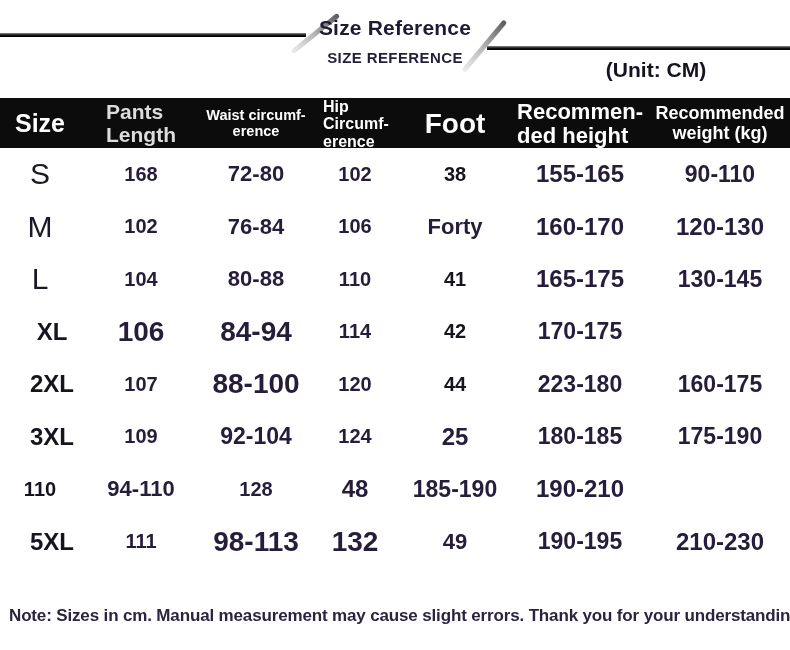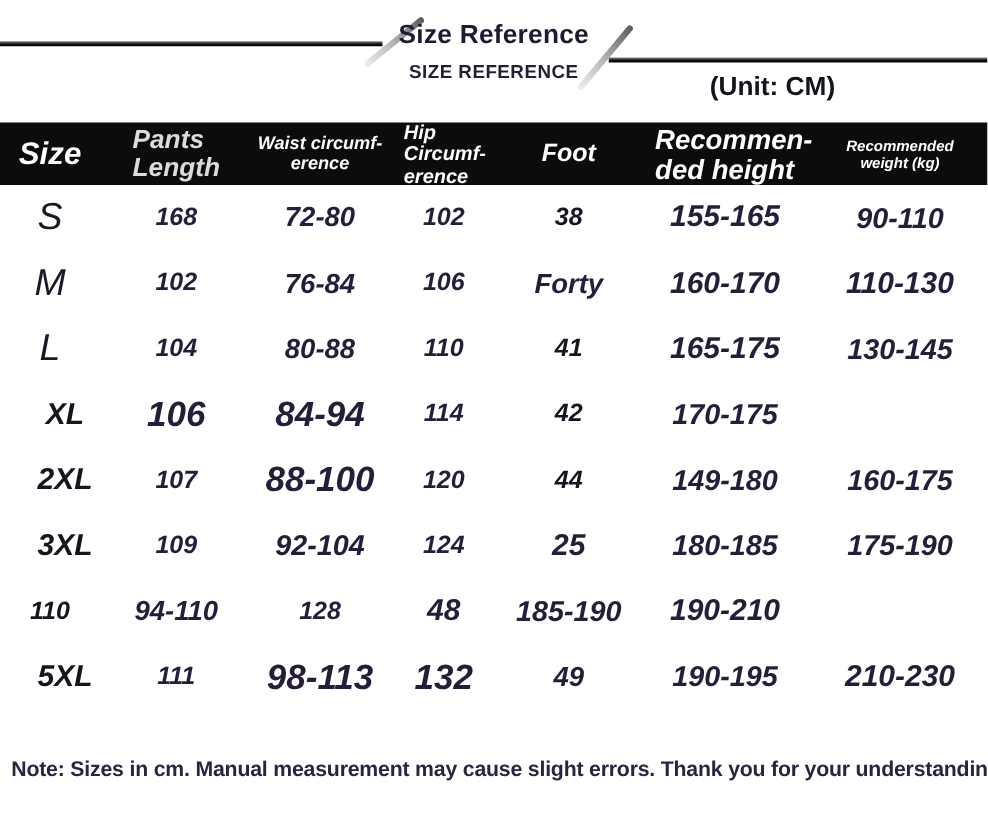--- a/index.html
+++ b/index.html
@@ -16,38 +16,38 @@
            background:linear-gradient(90deg,#efefef 0%,#b9b9b9 45%,#5a5a5a 100%);
            transform-origin:left center; }
   #slash-left  { left:292px; top:50px; width:60px; transform:rotate(-39deg); }
   #slash-right { left:463px; top:69px; width:66px; transform:rotate(-50deg); }
 
   
   #title    { position:absolute; left:0; top:16px; width:790px; text-align:center;
               font-size:21px; font-weight:700; color:#1f1a33; letter-spacing:0.2px; }
   #subtitle { position:absolute; left:0; top:49px; width:790px; text-align:center;
               font-size:15px; font-weight:700; color:#241e38; letter-spacing:0.4px; }
-  #unit     { position:absolute; left:518px; top:58px; width:200px; text-align:center;
+  #unit     { position:absolute; left:556px; top:58px; width:200px; text-align:center;
               font-size:21px; font-weight:700; color:#16121f; }
 
   
-  #table { position:absolute; left:0; top:98px; width:708px;font-style:italic; }
+  #table { position:absolute; left:0; top:98px; width:708px; }
   .trow  { display:grid; grid-template-columns:80px 122px 108px 90px 110px 140px 140px;
            width:790px; }
   #thead { background:#0c0c0c; height:50px; }
   .hc { display:flex; align-items:center; justify-content:center;
         color:#ffffff; font-weight:700; text-align:center; line-height:1.08; }
   .hc .lblk { text-align:left; }
   #hc-size   { font-size:25px; }
   #hc-pants  { font-size:21px; color:#dcdcdc; }
   #hc-waist  { font-size:14.5px;justify-content:center; }
   #hc-hip    { font-size:16px; justify-content:flex-end; padding-left:13px; }
-  #hc-foot   { font-size:20px; }
-  #hc-height { font-size:22px;justify-content:flex-end; }
-  #hc-weight { font-size:12px; }
+  #hc-foot   { font-size:28px; }
+  #hc-height { font-size:22px; }
+  #hc-weight { font-size:18px; }
 
   .drow { height:52.5px; }
   .cell { display:flex; align-items:center; justify-content:center;
           font-weight:700; color:#261d3a; }
   .sz-thin { font-size:30px; font-weight:400; color:#1a1826; }
   .sz-bold { font-size:24px; color:#17141f;padding-left:24px; }
   .f18 { font-size:20px; color:#17141f; }
   .f20 { font-size:20px; }
   .f22 { font-size:22px; }
   .f23 { font-size:23px; }
@@ -124,21 +124,21 @@
       <div class="cell f23">90-110</div>
     </div>
 
     <div class="trow drow">
       <div class="cell sz-thin">M</div>
       <div class="cell f20">102</div>
       <div class="cell f22">76-84</div>
       <div class="cell f20">106</div>
       <div class="cell f22">Forty</div>
       <div class="cell f24">160-170</div>
-      <div class="cell f24">110-130</div>
+      <div class="cell f24">120-130</div>
     </div>
 
     <div class="trow drow">
       <div class="cell sz-thin">L</div>
       <div class="cell f20">104</div>
       <div class="cell f22">80-88</div>
       <div class="cell f20">110</div>
       <div class="cell f18">41</div>
       <div class="cell f24">165-175</div>
       <div class="cell f23">130-145</div>
@@ -152,21 +152,21 @@
       <div class="cell f18">42</div>
       <div class="cell f23">170-175</div>
     </div>
 
     <div class="trow drow">
       <div class="cell sz-bold">2XL</div>
       <div class="cell f20">107</div>
       <div class="cell f28">88-100</div>
       <div class="cell f20">120</div>
       <div class="cell f18">44</div>
-      <div class="cell f23">149-180</div>
+      <div class="cell f23">223-180</div>
       <div class="cell f23">160-175</div>
     </div>
 
     <div class="trow drow">
       <div class="cell sz-bold">3XL</div>
       <div class="cell f20">109</div>
       <div class="cell f23">92-104</div>
       <div class="cell f20">124</div>
       <div class="cell f24">25</div>
       <div class="cell f23">180-185</div>

